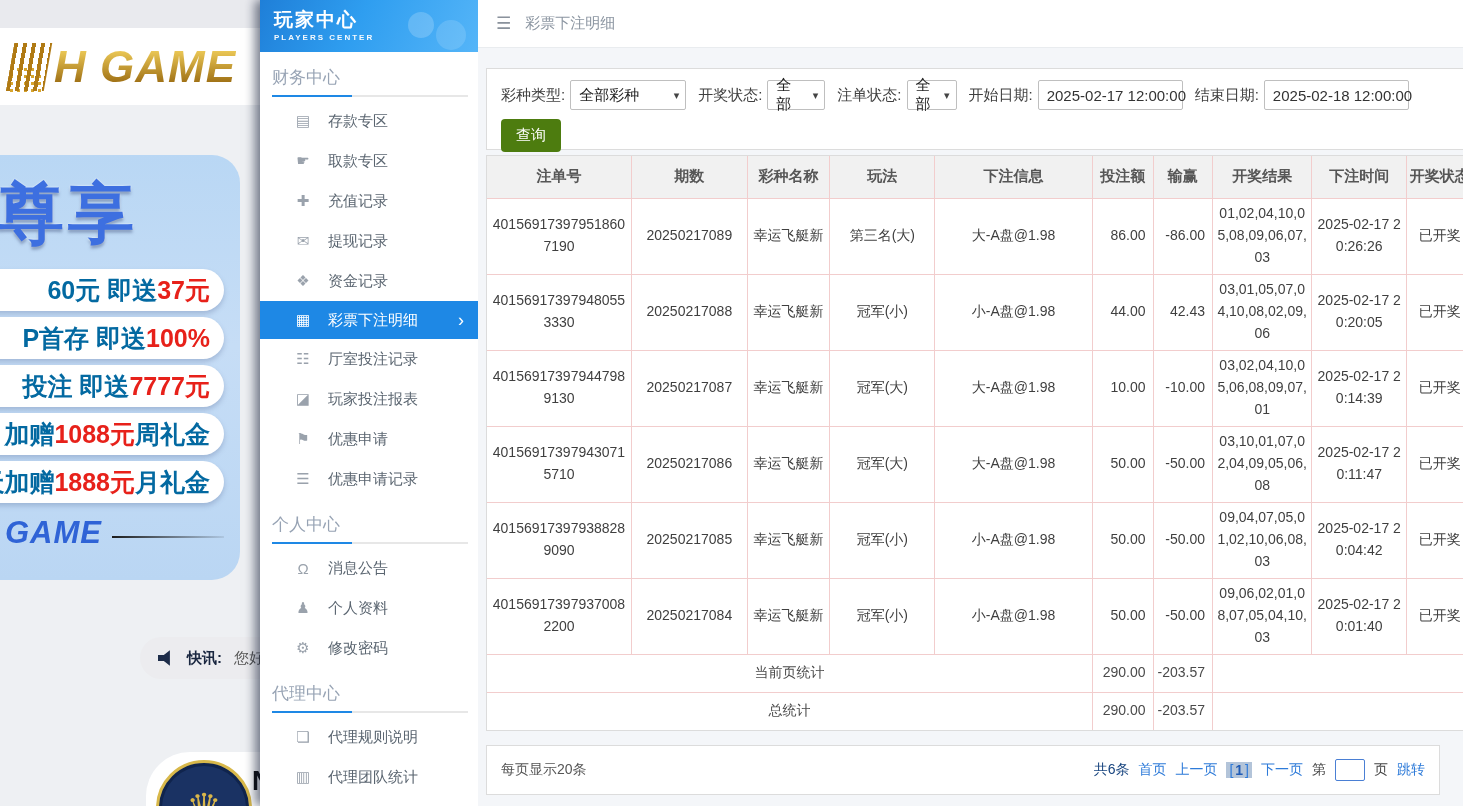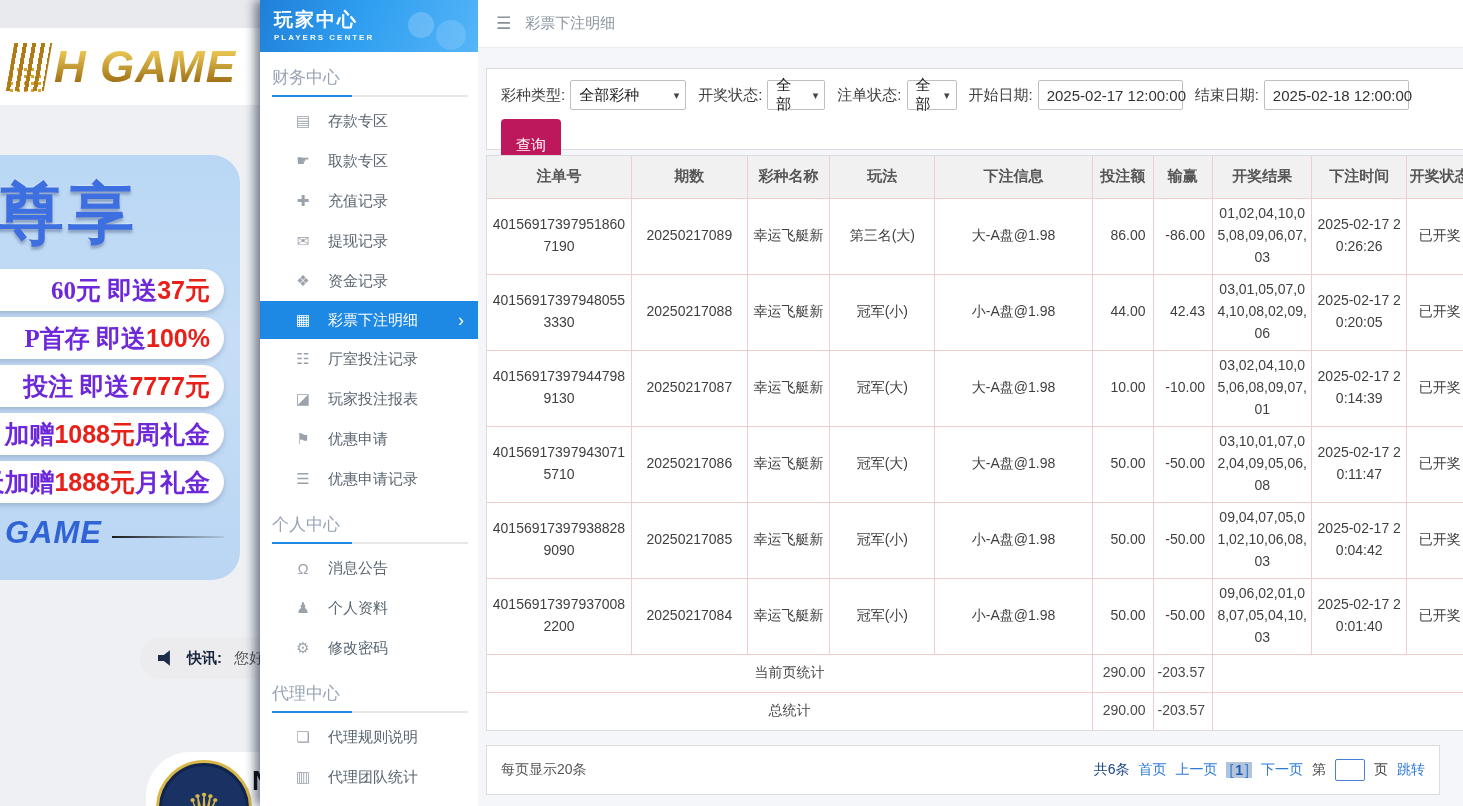--- a/index.html
+++ b/index.html
@@ -17,21 +17,21 @@
               background:repeating-linear-gradient(90deg,#b07a14 0 4px,transparent 4px 9px); transform:skewX(-10deg); }
   .brand-text { font-style:italic; font-weight:900; font-size:44px; letter-spacing:1px; white-space:nowrap;
                 background:linear-gradient(180deg,#eecb58 15%,#8f5e08 95%); -webkit-background-clip:text; background-clip:text; color:transparent; }
 
   .banner { position:absolute; left:-28px; top:155px; width:268px; height:425px; border-radius:28px;
             background:linear-gradient(180deg,#b9d7f4,#c6ddf6 45%,#bad6f3); overflow:hidden; }
   .banner-title { margin:14px 0 10px 26px; font-size:66px; font-weight:900; color:#3d6fe0;
                   text-shadow:0 3px 3px rgba(90,110,150,.55), 0 0 2px #fff; letter-spacing:4px; }
   .pill { height:42px; margin:6px 16px 6px -60px; background:#fff; border-radius:999px; display:flex; align-items:center;
           justify-content:flex-end; padding-right:14px; font-size:25px; font-weight:900; box-shadow:0 3px 5px rgba(110,130,170,.4); white-space:nowrap; }
-  .seg-blue { color:#6d28d9;font-family:Liberation Serif, serif; } .seg-red { color:#e7211a; }
+  .seg-blue { color:#0369a1; } .seg-red { color:#e7211a; }
   .banner-foot { display:flex; align-items:center; margin:12px 0 0 0; }
   .bf-text { font-style:italic; font-weight:900; font-size:31px; color:#2f63d6; letter-spacing:1px; }
   .dash { flex:1; height:2px; margin:8px 16px 0 10px; background:linear-gradient(90deg,#1b1b1b,rgba(0,0,0,.08)); }
 
   .ticker { position:absolute; left:140px; top:637px; width:260px; height:42px; background:#ececef; border-radius:999px;
             display:flex; align-items:center; gap:12px; padding-left:18px; }
   .speaker { width:17px; height:17px; flex:none; background:#1d2c49;
              clip-path:polygon(0 32%,34% 32%,70% 4%,70% 96%,34% 68%,0 68%); }
   .ticker b { font-size:15px; color:#1a2740; }
   .ticker .txt { font-size:15px; color:#555; }
@@ -73,22 +73,22 @@
 
   .filter-card { position:absolute; left:8px; top:68px; width:1034px; height:82px; background:#fff; border:1px solid #dcdcdc; padding:11px 0 0 14px; }
   .f-row { display:flex; align-items:center; }
   .f-label { font-size:15px; color:#3f3f3f; margin-right:5px; white-space:nowrap; }
   .sel { display:flex; align-items:center; height:30px; border:1px solid #bfbfbf; border-radius:2px; background:#fff;
          padding:0 6px 0 8px; margin-right:12px; font-size:15px; color:#222; cursor:pointer; }
   .sel .arrow { margin-left:auto; padding-left:8px; font-size:11px; color:#444; }
   .sel-lottery { width:116px;text-align:right; } .sel-draw { width:58px; } .sel-order { width:50px; }
   .inp-date { width:145px; height:30px; border:1px solid #bfbfbf; border-radius:2px; background:#fff; font-size:15px; color:#333;
               display:flex; align-items:center; padding-left:8px; margin-right:12px; white-space:nowrap; }
-  .btn-query { margin-top:9px; display:inline-block; background:#be185d; color:#fff; font-size:15px; border:none;
-               border-radius:4px; padding:17px 15px; cursor:pointer; font-family:inherit; }
+  .btn-query { margin-top:9px; display:inline-block; background:#4d7c0f; color:#fff; font-size:15px; border:none;
+               border-radius:4px; padding:7px 15px; cursor:pointer; font-family:inherit; }
 
   .table-card { position:absolute; left:8px; top:155px; width:1054px; background:#fff; border:1px solid #dcdcdc; }
   table.bet { width:100%; border-collapse:collapse; border:hidden; table-layout:fixed; }
   .bet th { background:#f1f1f1; height:42px; font-size:15px; font-weight:bold; color:#565656; border:1px solid #f2cdcd; }
   .bet td { border:1px solid #f2cdcd; font-size:14px; color:#3f3f3f; text-align:center; line-height:1.55; padding:2px 3px; word-break:break-all; }
   .bet tr.data td { height:76px; }
   .bet td.num { text-align:right; padding-right:7px; }
   .bet tr.summary td { height:38px; font-size:14px; color:#4a4a4a; }
 
   .pager-card { position:absolute; left:8px; top:745px; width:954px; height:50px; background:#fff; border:1px solid #dcdcdc;

